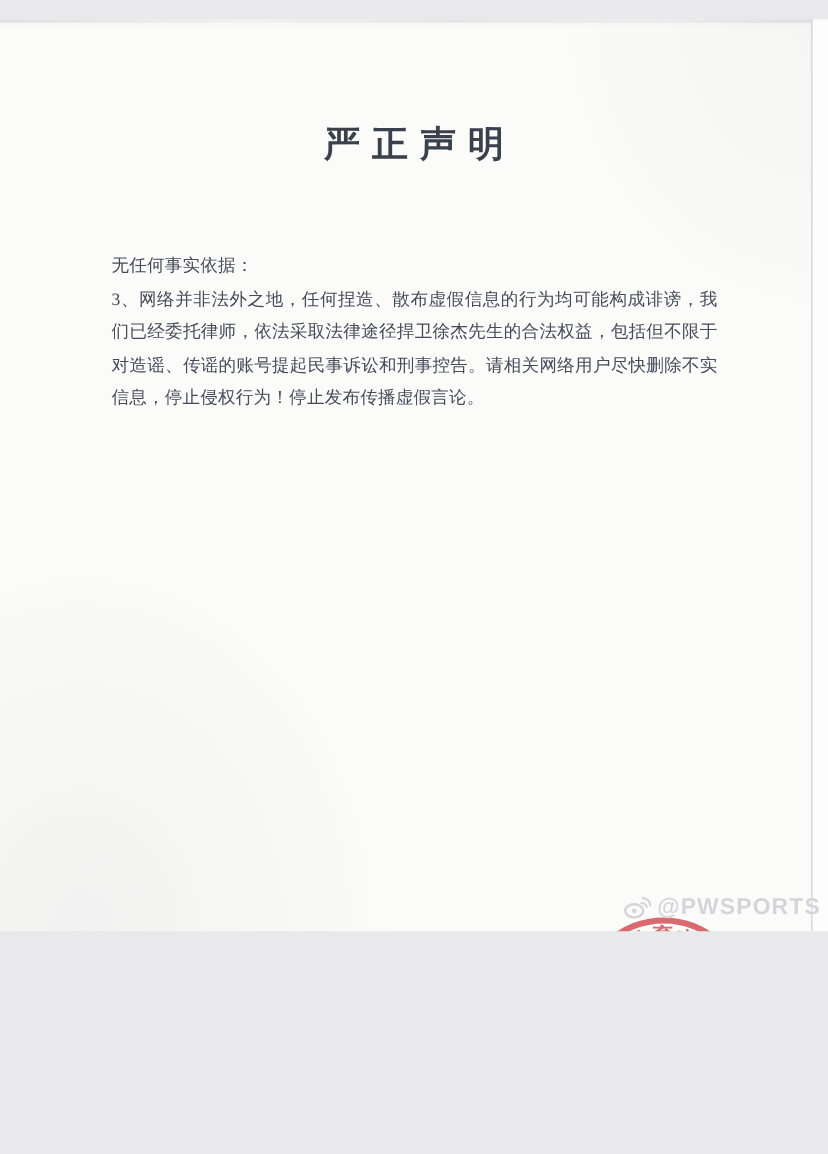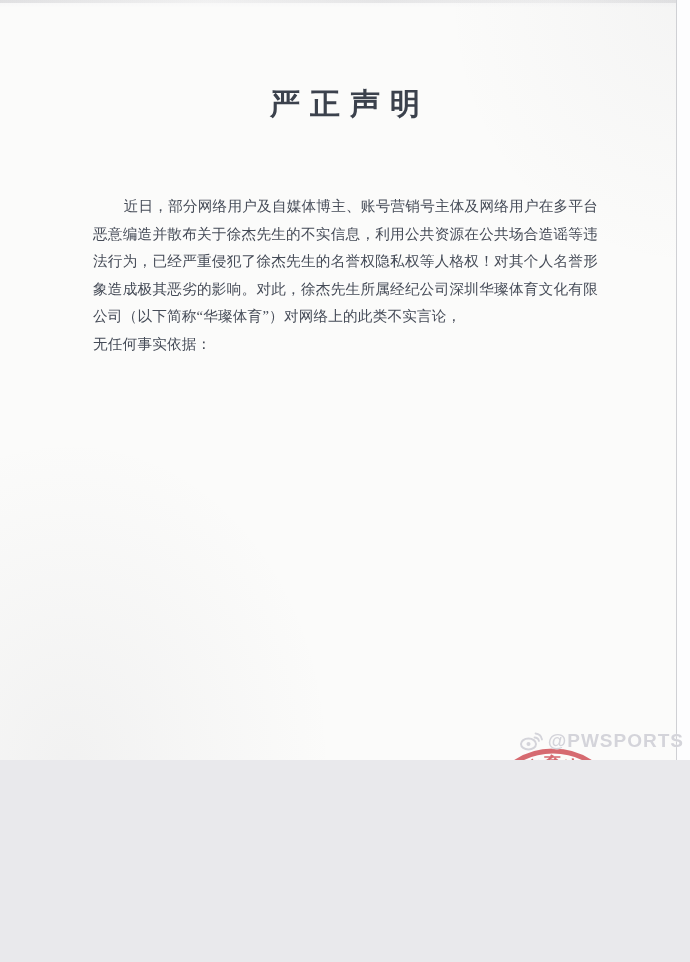--- a/index.html
+++ b/index.html
@@ -3,21 +3,21 @@
 <meta charset="utf-8">
 <style>
   * { margin: 0; padding: 0; box-sizing: border-box; }
   html, body { background: #e9e9ec; }
   body { font-family: "Liberation Serif", "DejaVu Serif", serif; }
 
   .photo {
     position: relative;
     width: 690px;
     height: 760px;
-    margin: 0 auto;
+    margin: 16px auto;
     background:
       radial-gradient(ellipse at 10% 100%, rgba(120,120,130,0.07), rgba(0,0,0,0) 30%),
       radial-gradient(ellipse at 100% 0%, rgba(120,120,130,0.05), rgba(0,0,0,0) 25%),
       linear-gradient(180deg, #f6f6f6 0px, #fbfbfa 8px, #fbfbfa 930px, #f3f3f4 962px);
     overflow: hidden;
   }
   .top-edge {
     position: absolute; left: 0; top: 0; width: 100%; height: 3px;
     background: linear-gradient(90deg, rgba(100,100,110,0.28), rgba(100,100,110,0.08) 30%, rgba(100,100,110,0.22) 55%, rgba(100,100,110,0.10) 80%, rgba(100,100,110,0.25));
     opacity: .55;
@@ -74,21 +74,21 @@
   .seal {
     position: absolute;
     left: 479px; top: 745px;
     width: 148px; height: 148px;
     opacity: 0.82;
   }
 
   .watermark {
     position: absolute;
     right: 6px; bottom: 8px;
-    display: flex; align-items: center; gap: 5px;
+    display: flex; align-items: flex-start; gap: 5px;
     color: #d4d4da;
     font-family: "Liberation Sans", sans-serif;
     font-size: 19px;
     font-weight: 700;
     letter-spacing: 1px;
     text-shadow: 0 0 1px #ffffff;
     user-select: none;
   }
   .watermark svg { display: block; }
 </style>
@@ -96,22 +96,22 @@
 <body>
 
 <div class="photo">
   <div class="top-edge"></div>
   <div class="paper-right-strip"></div>
   <div class="paper-edge-right"></div>
 
   <div class="doc-title">严正声明</div>
 
   <div class="body-text">
-    <p class="para indent">近日，部分网络用户及自媒体博主、账号营销号主体及网络用户在多平台恶意编造并散布关于徐杰先生的不实信息，利用公共资源在公共场合造谣等违法行为，已经严重侵犯了徐杰先生的名誉权隐私权等人格权！对其个人名誉形象造成极其恶劣的影响。对此，徐杰先生所属经纪公司深圳华璨体育文化有限公司（以下简称“华璨体育”）对网络上的此类不实言论，</p>
     <p class="para">无任何事实依据：</p>
+    <p class="para">3、网络并非法外之地，任何捏造、散布虚假信息的行为均可能构成诽谤，我们已经委托律师，依法采取法律途径捍卫徐杰先生的合法权益，包括但不限于对造谣、传谣的账号提起民事诉讼和刑事控告。请相关网络用户尽快删除不实信息，停止侵权行为！停止发布传播虚假言论。</p>
   </div>
 
   <div class="signature-company">深圳华璨体育文化有限公司</div>
   <div class="signature-date">2025年8月10日</div>
 
   <svg class="seal" viewBox="0 0 148 148" xmlns="http://www.w3.org/2000/svg">
     <defs>
       <path id="ringPath" d="M 35.7,106.1 A 50,50 0 1 1 112.3,106.1" fill="none"></path>
       <path id="numPath" d="M 22.3,98.1 A 57,57 0 0 0 125.7,98.1" fill="none"></path>
     </defs>

